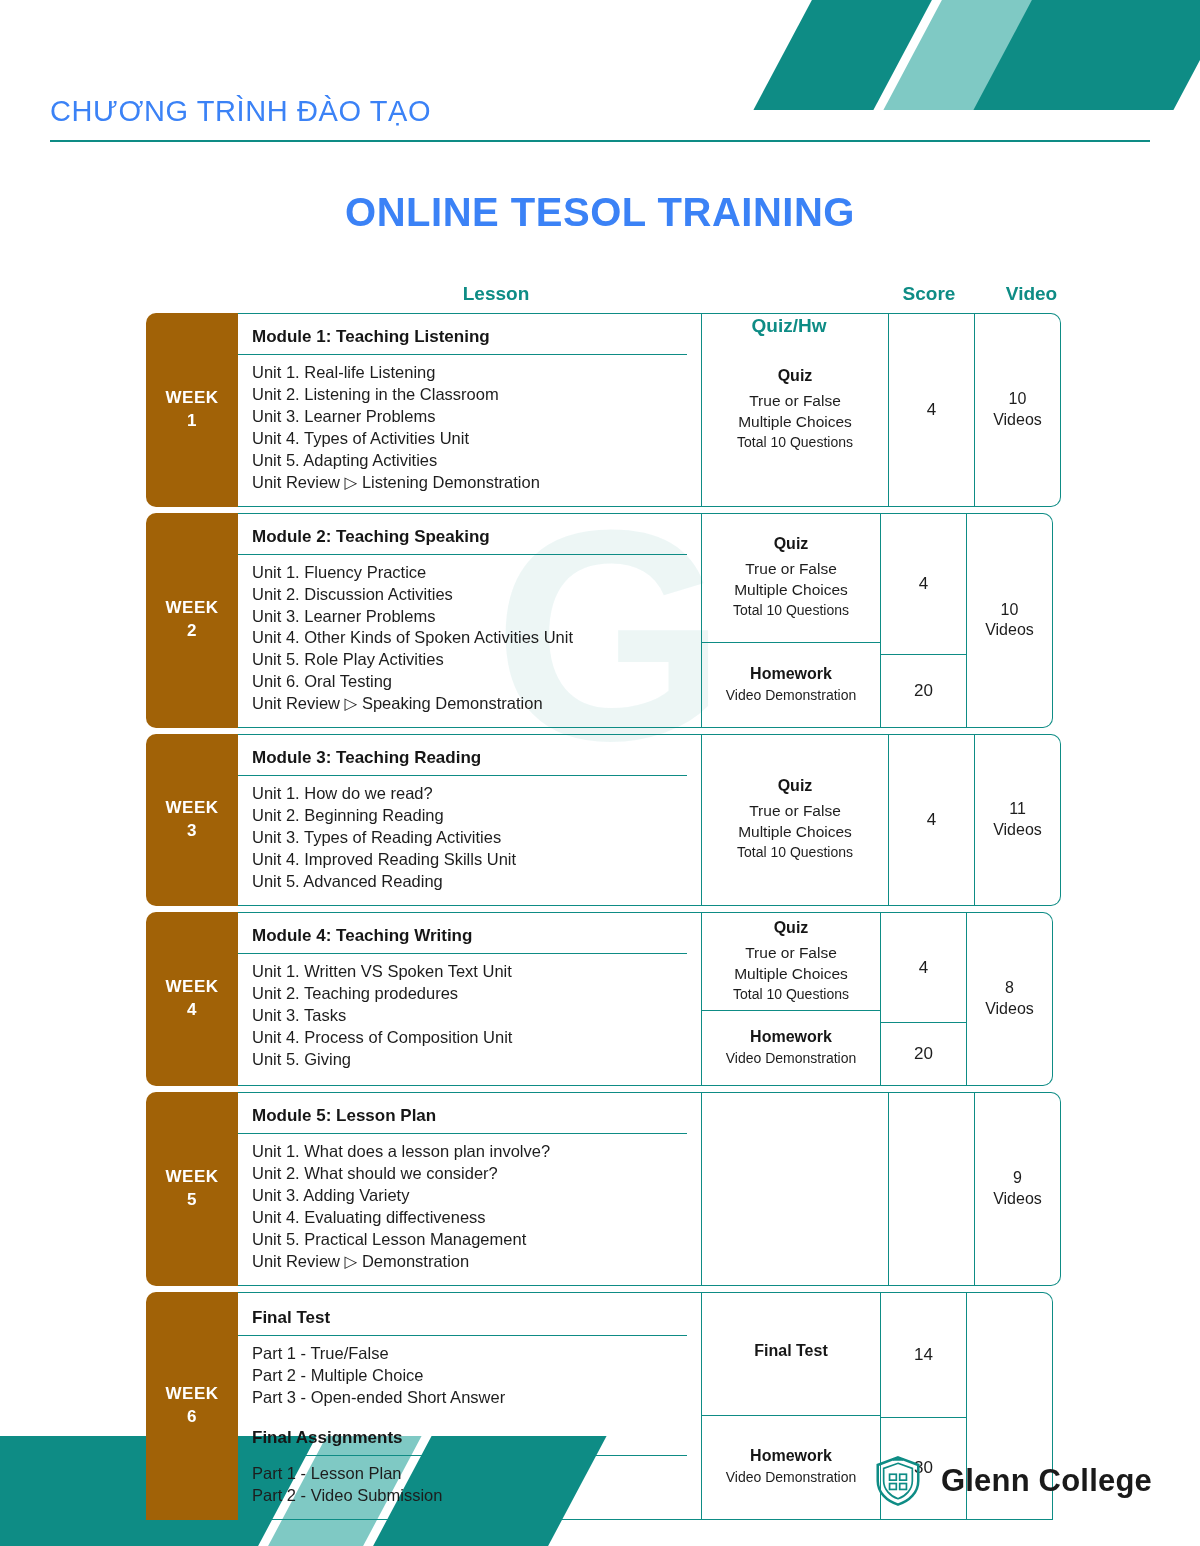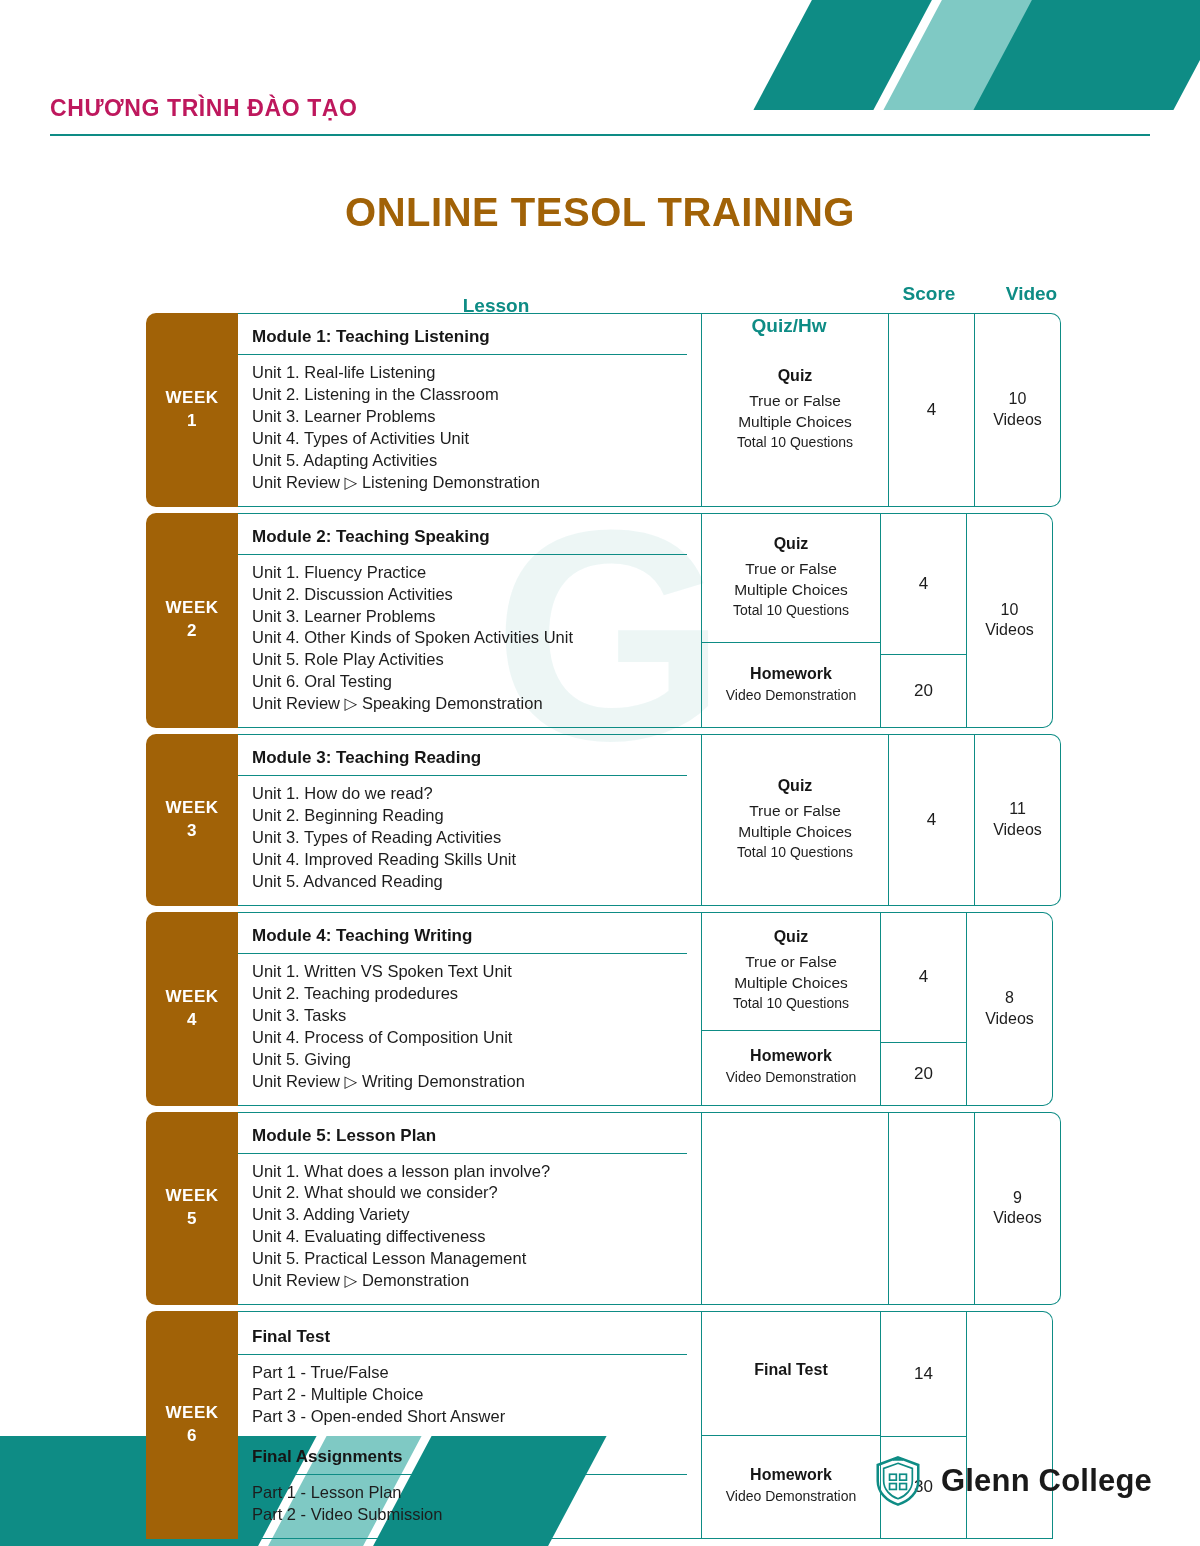--- a/index.html
+++ b/index.html
@@ -52,40 +52,40 @@
   .ribbon-bl .c3 { left: 405px;  width: 175px; background: #0e8c85; }
 
   
   .doc-header {
     position: absolute;
     top: 95px;
     left: 50px;
     width: 1100px;
   }
   .doc-header .kicker {
-    font-size: 23px;
-    font-weight: bold;
-    color: #be185d;
+    font-size: 29px;
+    font-weight: normal;
+    color: #3b82f6;
     letter-spacing: 0.6px;
   }
   .doc-header .rule {
     margin-top: 12px;
     height: 2px;
     background: #0e8c85;
   }
 
   .doc-title {
     position: absolute;
     top: 190px;
     left: 0; right: 0;
     text-align: center;
     font-size: 40px;
     font-weight: bold;
     letter-spacing: 0.5px;
-    color: #a16207;
+    color: #3b82f6;
   }
 
   
   .watermark {
     position: absolute;
     top: 470px;
     left: 330px;
     width: 560px;
     height: 680px;
     opacity: 0.07;
@@ -102,21 +102,21 @@
     position: absolute;
     top: 283px;
     left: 146px;
     width: 905px;
     height: 28px;
     color: #0e8c85;
     font-weight: bold;
     font-size: 19px;
   }
   .col-head span { position: absolute; text-align: center; }
-  .ch-lesson { left: 200px; width: 300px; margin-top: 12px; }
+  .ch-lesson { left: 200px; width: 300px; }
   .ch-quiz   { left: 553px; width: 180px; margin-top: 32px; }
   .ch-score  { left: 733px; width: 100px; }
   .ch-video  { left: 833px; width: 105px; }
 
   
   .sched {
     position: absolute;
     top: 313px;
     left: 146px;
     width: 906px;
@@ -425,21 +425,20 @@
     <div class="row-body">
       <div class="lesson-col">
         <div class="lesson-block">
           <div class="module-title">Module 4: Teaching Writing</div>
           <div class="units">
             <div>Unit 1. Written VS Spoken Text Unit</div>
             <div>Unit 2. Teaching prodedures</div>
             <div>Unit 3. Tasks</div>
             <div>Unit 4. Process of Composition Unit</div>
             <div>Unit 5. Giving</div>
-            <div>Unit Review ▷ Writing Demonstration</div>
           </div>
         </div>
       </div>
       <div class="qs-col" style="flex-direction:row;">
         <div style="display:flex;flex-direction:column;flex:0 0 178px;">
           <div class="quiz-cell" style="flex:1 1 auto;">
             <div class="qtitle">Quiz</div>
             <div class="qline">True or False</div>
             <div class="qline">Multiple Choices</div>
             <div class="qsmall">Total 10 Questions</div>

